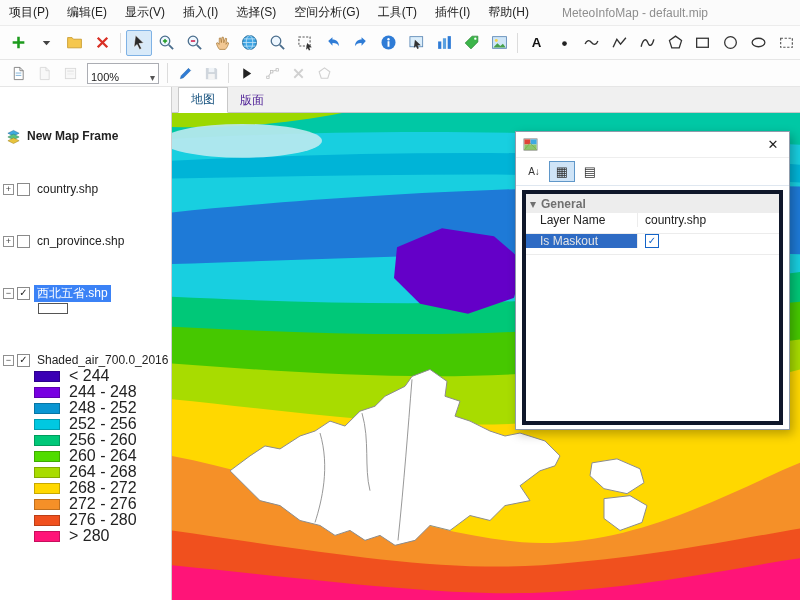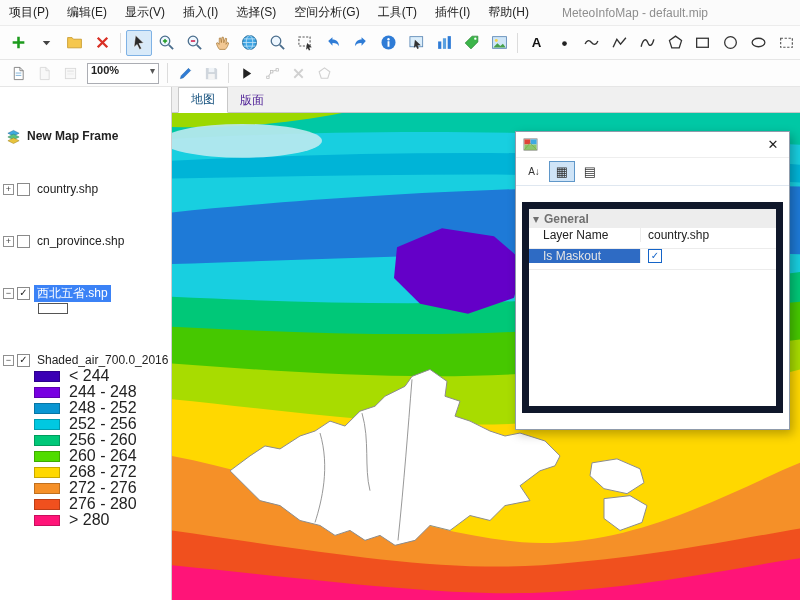--- a/index.html
+++ b/index.html
@@ -18,21 +18,21 @@
   #tb2{height:26px;}
   .tb-btn{width:24px;height:24px;display:inline-flex;align-items:center;justify-content:center;
           border:1px solid transparent;border-radius:2px;margin:0 1px;cursor:default;}
   #tb2 .tb-btn{width:22px;height:20px;}
   .tb-btn svg{width:17px;height:17px;}
   #tb2 .tb-btn svg{width:15px;height:15px;}
   .tb-btn.active{background:#d8eaf9;border-color:#7fb2e5;}
   .tb-btn.disabled{opacity:.38;}
   .tb-sep{width:1px;height:20px;background:#dcdcdc;margin:0 4px;display:inline-block;}
   .zoom-combo{width:64px;height:19px;border:1px solid #abadb3;background:#fff;display:inline-flex;
-              align-items:flex-start;margin:0 4px;padding:0 3px;font-size:11px;font-weight:bold;}
+              align-items:flex-end;margin:0 4px;padding:0 3px;font-size:11px;}
   .zc-val{flex:1;}
   .zc-arrow::before{content:"\25BE";color:#555;font-size:10px;}
 
   
   .content{flex:1;display:flex;min-height:0;}
   .sidebar{width:172px;border-right:1px solid #cfcfcf;background:#fff;overflow:hidden;padding-top:4px;box-sizing:border-box;}
   .toc-row{height:16px;display:flex;align-items:center;padding-left:3px;white-space:nowrap;margin-top:36px;}
   .toc-frame{height:18px;font-weight:bold;}
   .toc-frame svg{width:15px;height:15px;margin:0 3px;}
   .exp{width:9px;height:9px;border:1px solid #8f8f8f;background:#fff;display:inline-flex;align-items:center;
@@ -66,21 +66,21 @@
   .dlg-close{margin-left:auto;width:18px;height:18px;display:flex;align-items:center;justify-content:center;
              font-size:13px;font-weight:bold;cursor:default;}
   .dlg-close::before{content:"\2715";}
   .dlg-tools{height:27px;display:flex;align-items:center;padding-left:5px;gap:2px;border-bottom:1px solid #dfe7f0;}
   .dlg-btn{min-width:20px;height:19px;display:inline-flex;align-items:center;justify-content:center;
            border:1px solid transparent;font-size:11px;color:#333;padding:0 2px;}
   .dlg-btn.pressed{background:#cfe4f7;border-color:#5f97c9;}
   .icon-sort::before{content:"A\2193";font-size:10px;}
   .icon-grid-cat::before{content:"\25A6";font-size:13px;}
   .icon-grid-alpha::before{content:"\25A4";font-size:13px;}
-  .pgrid{margin:16px 6px;border:7px solid #0f172a;flex:1;display:flex;flex-direction:column;font-size:12px;}
+  .pgrid{margin:4px 6px;border:4px solid #0f172a;flex:1;display:flex;flex-direction:column;font-size:12px;}
   .pg-header{height:19px;background:#ededed;color:#707070;font-weight:bold;display:flex;align-items:center;padding-left:4px;}
   .pg-chevron::before{content:"\25BE";margin-right:5px;color:#707070;}
   .pg-row{height:20px;display:flex;border-bottom:1px solid #ececec;align-items:flex-start;}
   .pg-key{width:112px;border-right:1px solid #ececec;display:flex;align-items:center;padding-left:14px;box-sizing:border-box;}
   .pg-key.sel{background:#2e6bc4;color:#e5e5e5;}
   .pg-val{flex:1;display:flex;align-items:center;padding-left:7px;}
   .pg-val .cb{width:12px;height:12px;border-color:#1464c8;color:#1464c8;}
   .pg-rest{flex:1;background:#fff;}
 </style>
 </head>
@@ -377,20 +377,24 @@
           <span class="lg-swatch" style="background: rgb(0, 200, 225);"></span>
           <span class="lg-label">252 - 256</span>
         </div>
         <div class="legend-row">
           <span class="lg-swatch" style="background: rgb(0, 200, 120);"></span>
           <span class="lg-label">256 - 260</span>
         </div>
         <div class="legend-row">
           <span class="lg-swatch" style="background: rgb(80, 220, 0);"></span>
           <span class="lg-label">260 - 264</span>
+        </div>
+        <div class="legend-row">
+          <span class="lg-swatch" style="background: rgb(168, 220, 0);"></span>
+          <span class="lg-label">264 - 268</span>
         </div>
         <div class="legend-row">
           <span class="lg-swatch" style="background: rgb(255, 216, 0);"></span>
           <span class="lg-label">268 - 272</span>
         </div>
         <div class="legend-row">
           <span class="lg-swatch" style="background: rgb(245, 144, 40);"></span>
           <span class="lg-label">272 - 276</span>
         </div>
         <div class="legend-row">

